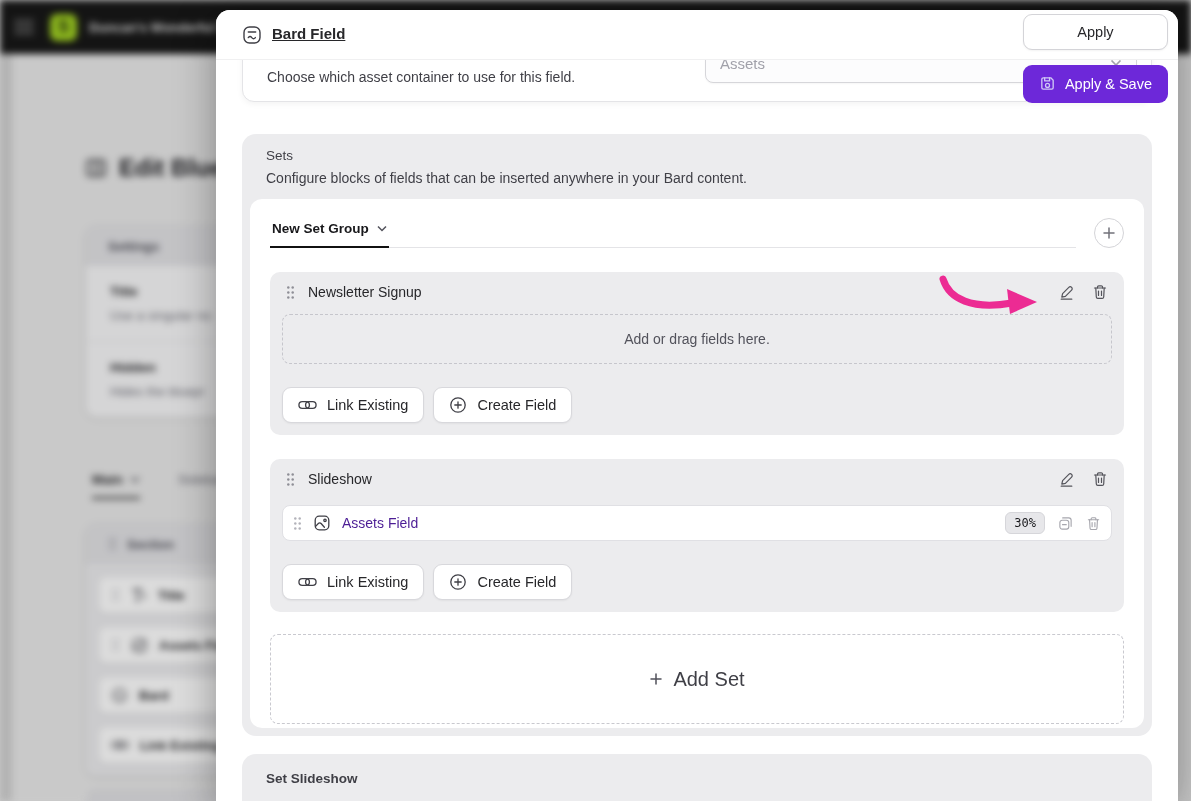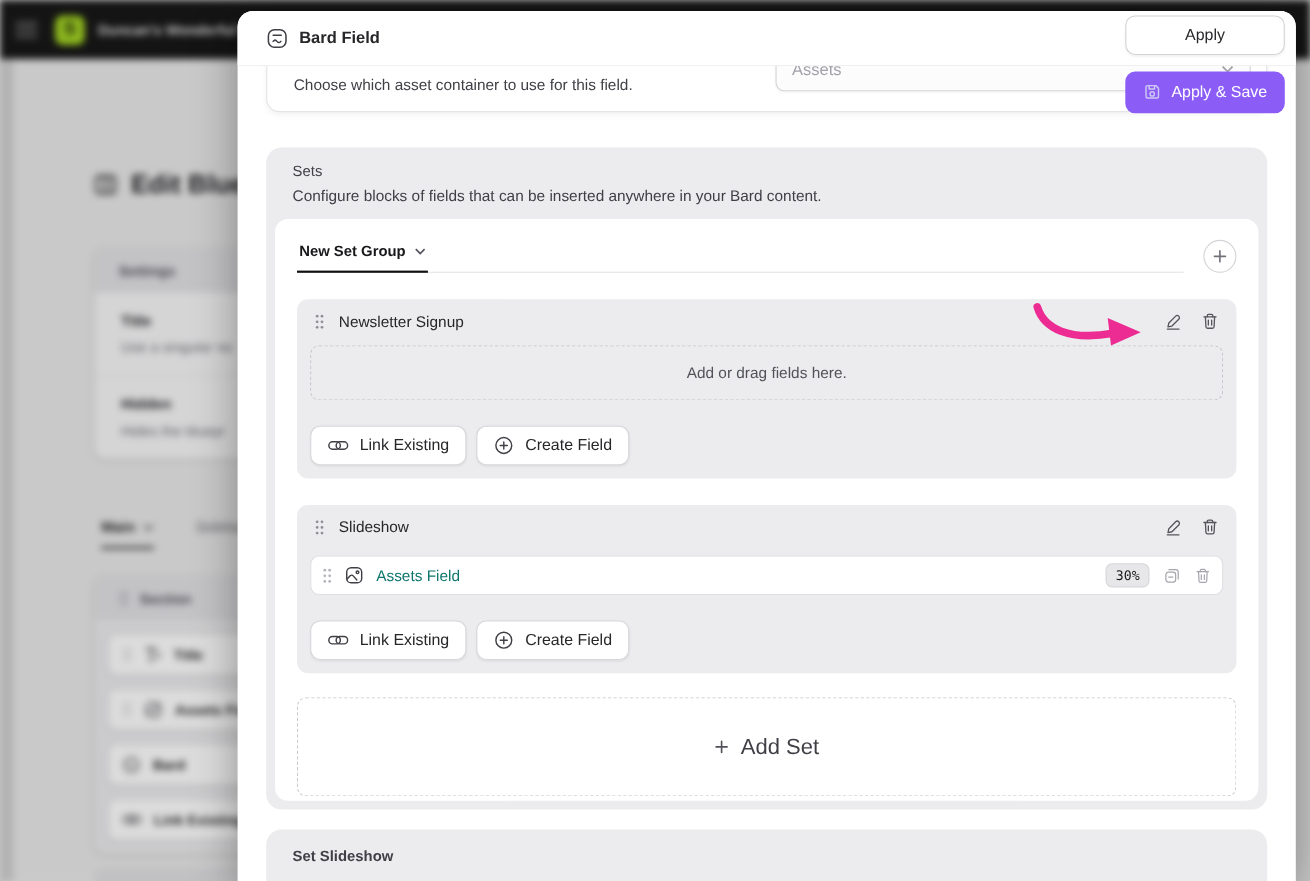--- a/index.html
+++ b/index.html
@@ -54,31 +54,31 @@
   .modal {
     position: absolute; left: 216px; top: 10px; width: 962px; bottom: 0;
     background: #fff; border-radius: 14px 14px 0 0;
     box-shadow: 0 10px 40px rgba(0,0,0,.35);
   }
   .modal-header {
     position: relative; z-index: 5; height: 50px; background: #fff;
     border-radius: 14px 14px 0 0; border-bottom: 1px solid #f0f0f1;
     display: flex; align-items: center; padding: 0 10px 0 26px;
   }
-  .modal-title-wrap { display: flex; align-items: center; gap: 10px; }
+  .modal-title-wrap { display: flex; gap: 10px; text-decoration: underline; }
   .modal-title { font-size: 15px; font-weight: 700; color: #27272a; }
   .header-actions { margin-left: auto; display: flex; gap: 15px; flex-direction: column; }
   .btn-plain { border: none; background: none; font: inherit; font-size: 14.5px; font-weight: 500; color: #27272a; padding: 8px 13px; cursor: pointer; }
   .btn-white {
     height: 36px; padding: 0 19px; background: #fff; border: 1px solid #d4d4d8;
     border-radius: 9px; font: inherit; font-size: 14.5px; font-weight: 500; color: #27272a;
     box-shadow: 0 1px 2px rgba(0,0,0,.05); cursor: pointer;
   }
   .btn-primary {
-    height: 38px; padding: 0 16px; background: #8b5cf6; border: none; border-radius: 9px;
+    height: 38px; padding: 0 16px; background: #6d28d9; border: none; border-radius: 9px;
     font: inherit; font-size: 14.5px; font-weight: 500; color: #fff;
     display: flex; align-items: center; gap: 9px; cursor: pointer;
   }
 
   .modal-body { position: absolute; top: 50px; left: 0; right: 0; bottom: 0; overflow: hidden; padding: 0 26px; }
 
   
   .asset-card {
     position: relative; height: 82px; margin-top: -40px;
     background: #fff; border: 1px solid #e4e4e7; border-radius: 12px;
@@ -127,21 +127,21 @@
     height: 36px; padding: 0 15px; background: #fff; border: 1px solid #d8d8dc; border-radius: 9px;
     display: flex; align-items: center; gap: 10px; font: inherit; font-size: 14.5px; font-weight: 500;
     color: #27272a; box-shadow: 0 1px 2px rgba(0,0,0,.05); cursor: pointer;
   }
   .action-btn .ic { color: #3f3f46; display: flex; }
 
   .field-row {
     margin-top: 10px; height: 36px; background: #fff; border: 1px solid #e0e0e4; border-radius: 8px;
     display: flex; align-items: center; gap: 11px; padding: 0 10px; cursor: pointer;
   }
-  .field-name { font-size: 14px; color: #0f766e; }
+  .field-name { font-size: 14px; color: #4c1d95; }
   .row-right { margin-left: auto; display: flex; align-items: center; gap: 13px; color: #a6a6ad; }
   .width-badge {
     font-family: "DejaVu Sans Mono", monospace; font-size: 12px; color: #18181b;
     background: #e7e7ea; border: 1px solid #d6d6da; border-radius: 6px; padding: 3px 8px; cursor: pointer;
   }
 
   .add-set {
     margin-top: 22px; height: 90px; background: #fff; border: 1px dashed #c9c9cf; border-radius: 8px;
     display: flex; align-items: center; justify-content: center; gap: 10px;
     font-size: 20px; color: #3f3f46; cursor: pointer;

